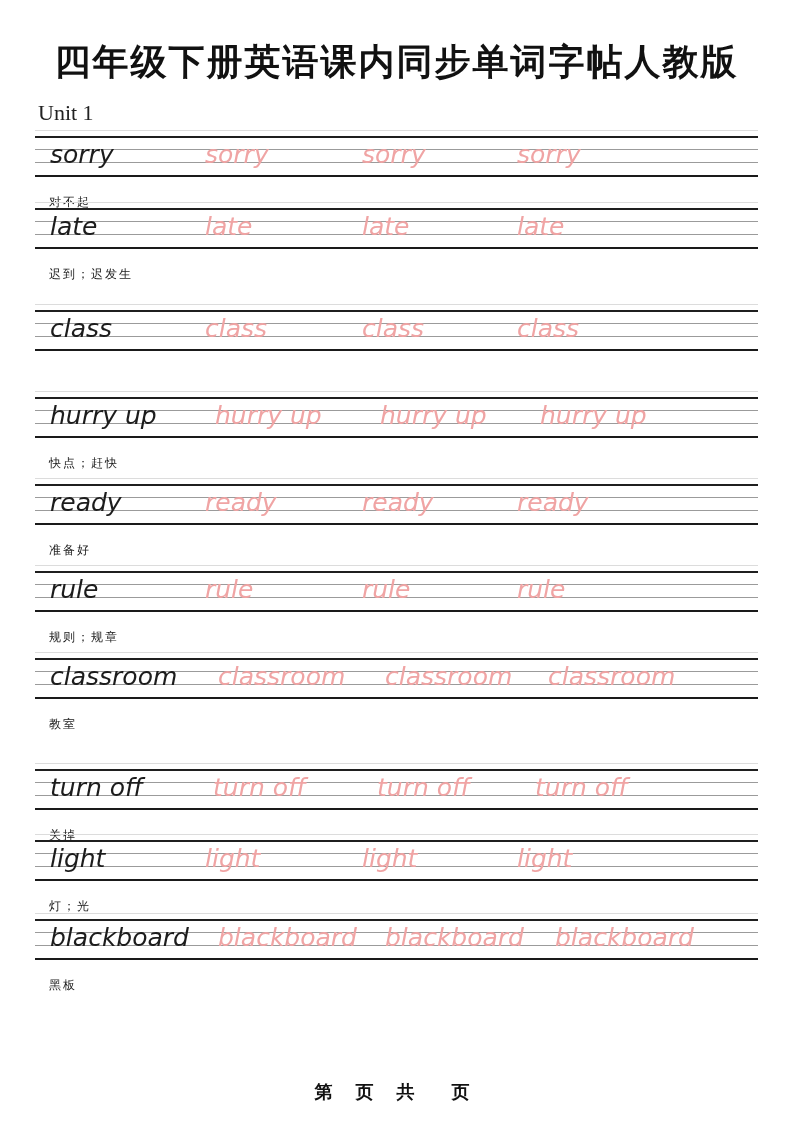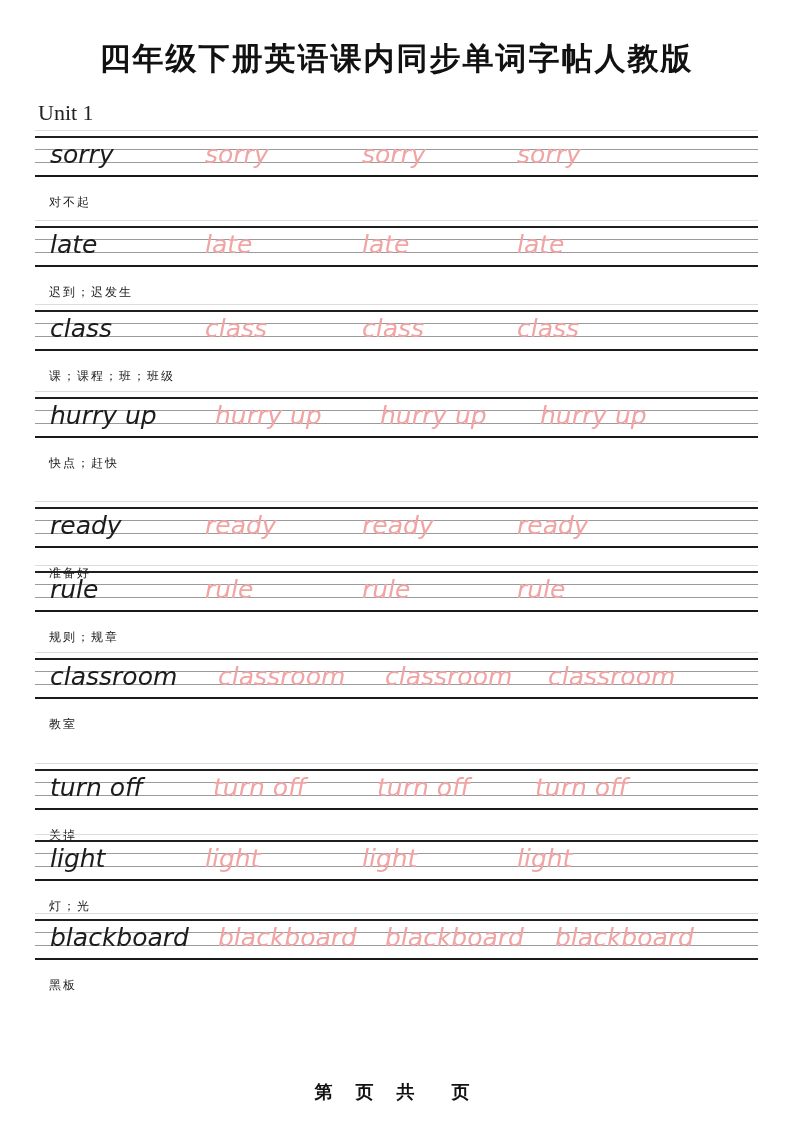--- a/index.html
+++ b/index.html
@@ -6,21 +6,21 @@
   body{
     position:relative;
     width:793px;height:1122px;
     overflow:hidden;
     font-family:"Liberation Sans",sans-serif;
     color:#1c1c1c;
   }
   .page-title{
     position:absolute;top:38px;left:0;width:793px;
     text-align:center;
-    font-size:31px;font-weight:bold;letter-spacing:2px;
+    font-size:36px;font-weight:bold;letter-spacing:2px;
     color:#111;
     font-family:"Liberation Sans",sans-serif;
   }
   .unit-label{
     position:absolute;top:100px;left:38px;
     font-size:22px;
     font-family:"Liberation Serif",serif;
     color:#222;
   }
   
@@ -69,21 +69,21 @@
     <div class="rline mid1"></div>
     <div class="rline mid2"></div>
     <div class="rline bottom"></div>
     <span class="word ink">sorry</span>
     <span class="word trace" style="left: 170px;">sorry</span>
     <span class="word trace" style="left: 327px;">sorry</span>
     <span class="word trace" style="left: 482px;">sorry</span>
     <div class="meaning">对不起</div>
   </div>
 
-  <div class="word-block" style="top: 220px;">
+  <div class="word-block" style="top: 202px;">
     <div class="rline faint"></div>
     <div class="rline top"></div>
     <div class="rline mid1"></div>
     <div class="rline mid2"></div>
     <div class="rline bottom"></div>
     <span class="word ink">late</span>
     <span class="word trace" style="left: 170px;">late</span>
     <span class="word trace" style="left: 327px;">late</span>
     <span class="word trace" style="left: 482px;">late</span>
     <div class="meaning">迟到；迟发生</div>
@@ -92,37 +92,36 @@
   <div class="word-block" style="top: 304px;">
     <div class="rline faint"></div>
     <div class="rline top"></div>
     <div class="rline mid1"></div>
     <div class="rline mid2"></div>
     <div class="rline bottom"></div>
     <span class="word ink">class</span>
     <span class="word trace" style="left: 170px;">class</span>
     <span class="word trace" style="left: 327px;">class</span>
     <span class="word trace" style="left: 482px;">class</span>
-    <div class="meaning">课；课程；班；班级</div>
   </div>
 
   <div class="word-block" style="top: 391px;">
     <div class="rline faint"></div>
     <div class="rline top"></div>
     <div class="rline mid1"></div>
     <div class="rline mid2"></div>
     <div class="rline bottom"></div>
     <span class="word ink">hurry up</span>
     <span class="word trace" style="left: 180px;">hurry up</span>
     <span class="word trace" style="left: 345px;">hurry up</span>
     <span class="word trace" style="left: 505px;">hurry up</span>
     <div class="meaning">快点；赶快</div>
   </div>
 
-  <div class="word-block" style="top: 478px; margin-top: 23px;">
+  <div class="word-block" style="top: 478px;">
     <div class="rline faint"></div>
     <div class="rline top"></div>
     <div class="rline mid1"></div>
     <div class="rline mid2"></div>
     <div class="rline bottom"></div>
     <span class="word ink">ready</span>
     <span class="word trace" style="left: 170px;">ready</span>
     <span class="word trace" style="left: 327px;">ready</span>
     <span class="word trace" style="left: 482px;">ready</span>
     <div class="meaning">准备好</div>

